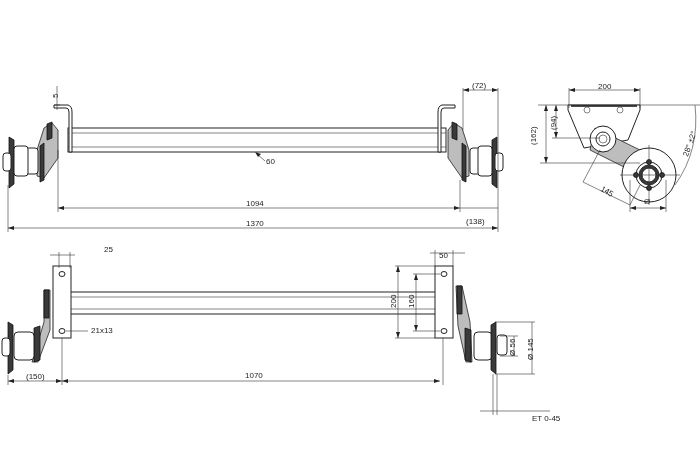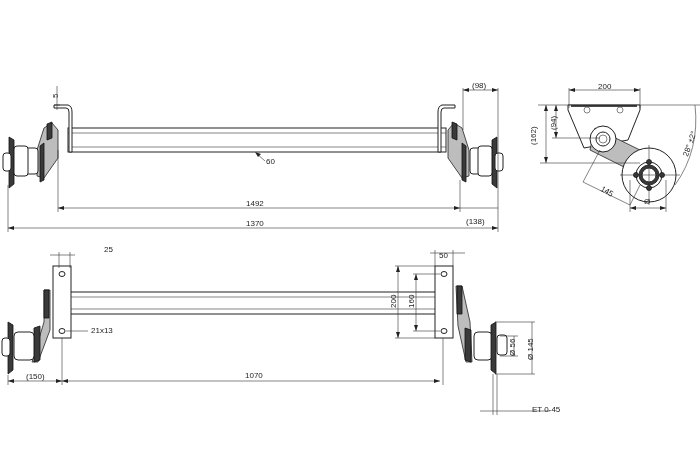--- a/index.html
+++ b/index.html
@@ -175,34 +175,34 @@
     <line x1="500" y1="356" x2="518" y2="356" class="thin"></line>
     <line x1="514" y1="336" x2="514" y2="356" class="thin"></line>
     <line x1="493" y1="374" x2="493" y2="415" class="thin"></line>
     <line x1="497" y1="374" x2="497" y2="415" class="thin"></line>
     <line x1="480" y1="411" x2="550" y2="411" class="thin"></line>
   </g>
 </svg>
 
 <span class="lbl vert" style="left:52px;top:98px;">5</span>
 <span class="lbl" style="left:266px;top:158px;">60</span>
-<span class="lbl" style="left:246px;top:200px;">1492</span>
+<span class="lbl" style="left:246px;top:200px;">1094</span>
 <span class="lbl" style="left:246px;top:220px;">1370</span>
-<span class="lbl" style="left:472px;top:82px;">(98)</span>
+<span class="lbl" style="left:472px;top:82px;">(72)</span>
 <span class="lbl" style="left:466px;top:200px;margin-top:18px;">(138)</span>
 
 <span class="lbl" style="left:598px;top:83px;">200</span>
 <span class="lbl vert" style="left:550px;top:130px;">(94)</span>
 <span class="lbl vert" style="left:530px;top:145px;">(162)</span>
 <span class="lbl" style="left:600px;top:188px;transform:rotate(30deg);">145</span>
 <span class="lbl" style="left:682px;top:155px;transform:rotate(-70deg);transform-origin:left top;">28° ±2°</span>
 <span class="lbl" style="left:644px;top:198px;">Ø</span>
 
 <span class="lbl" style="left:60px;top:246px;margin-left:44px;">25</span>
 <span class="lbl" style="left:91px;top:327px;">21x13</span>
 <span class="lbl" style="left:26px;top:373px;">(150)</span>
 <span class="lbl" style="left:245px;top:372px;text-align:center;">1070</span>
 <span class="lbl" style="left:439px;top:252px;">50</span>
 <span class="lbl vert" style="left:390px;top:308px;">200</span>
 <span class="lbl vert" style="left:408px;top:308px;">160</span>
 <span class="lbl vert" style="left:509px;top:356px;">Ø 56</span>
 <span class="lbl vert" style="left:527px;top:360px;">Ø 145</span>
-<span class="lbl" style="left:512px;top:406px;padding-left:20px;">ET 0-45</span>
+<span class="lbl" style="left:512px;top:415px;padding-left:20px;">ET 0-45</span>
 
 </body></html>

